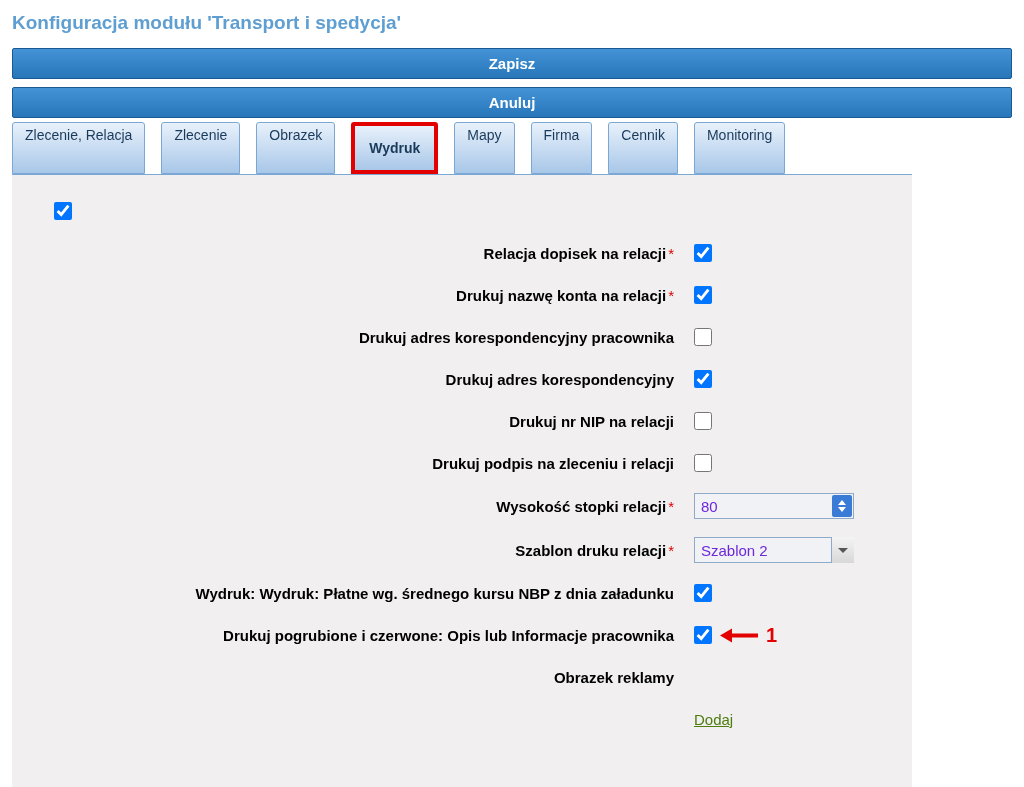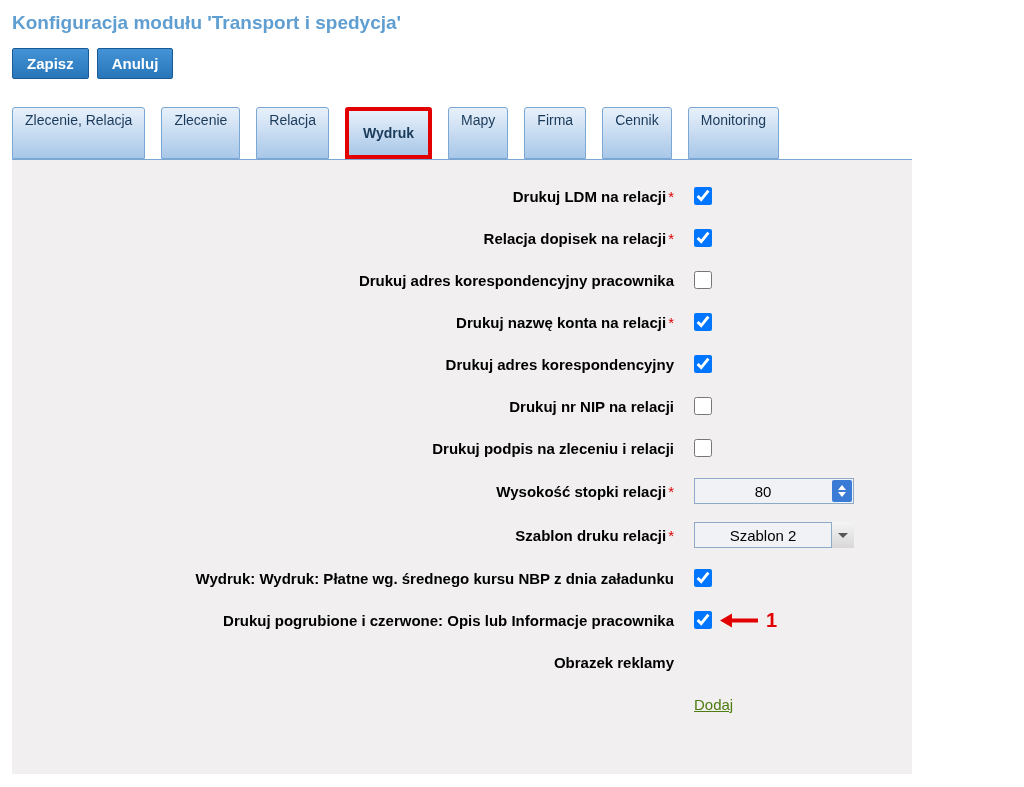--- a/index.html
+++ b/index.html
@@ -14,21 +14,22 @@
   }
   .page-title {
     font-size: 19px;
     font-weight: bold;
     color: #5f9ed1;
     margin: 0 0 14px 0;
   }
   .btn-row {
     display: flex;
     gap: 8px;
-    margin-bottom: 28px;
+    margin-bottom: 4px;
+    flex-direction: column;
   }
   .btn {
     background: linear-gradient(#4393d6, #2676b9);
     color: #fff;
     font-weight: bold;
     font-size: 15px;
     padding: 6px 14px;
     border: 1px solid #1a5a94;
     border-radius: 2px;
     cursor: pointer;
@@ -94,25 +95,24 @@
     height: 18px;
     margin: 0;
     cursor: pointer;
   }
   .num-input, .select-input {
     width: 160px;
     height: 26px;
     border: 1px solid #8fa9c8;
     padding: 0 28px 0 6px;
     font-size: 15px;
-    color: #000000;
+    color: #6d28d9;
     background: #f1f2f5;
     box-sizing: border-box;
     position: relative;
-    text-align: center;
   }
   .num-wrap, .sel-wrap {
     position: relative;
     display: inline-block;
   }
   .spinner {
     position: absolute;
     right: 2px;
     top: 2px;
     width: 20px;
@@ -196,63 +196,60 @@
 <h1 class="page-title">Konfiguracja modułu 'Transport i spedycja'</h1>
 
 <div class="btn-row">
   <button class="btn">Zapisz</button>
   <button class="btn">Anuluj</button>
 </div>
 
 <div class="tabs">
   <div class="tab">Zlecenie, Relacja</div>
   <div class="tab">Zlecenie</div>
-  <div class="tab">Relacja</div>
+  <div class="tab">Obrazek</div>
   <div class="tab active">Wydruk</div>
   <div class="tab">Mapy</div>
   <div class="tab">Firma</div>
   <div class="tab">Cennik</div>
   <div class="tab">Monitoring</div>
 </div>
 
 <div class="panel">
 
   <div class="form-row">
-    <div class="form-label">
-      <span>Drukuj LDM na relacji</span><span class="req">*</span>
-    </div>
     <div class="form-control">
       <input type="checkbox" checked="" style="">
     </div>
   </div>
 
   <div class="form-row">
     <div class="form-label">
       <span>Relacja dopisek na relacji</span><span class="req">*</span>
     </div>
     <div class="form-control">
       <input type="checkbox" checked="" style="">
     </div>
   </div>
 
   <div class="form-row">
     <div class="form-label">
+      <span>Drukuj nazwę konta na relacji</span><span class="req">*</span>
+    </div>
+    <div class="form-control">
+      <input type="checkbox" checked="" style="">
+    </div>
+  </div>
+
+  <div class="form-row">
+    <div class="form-label">
       <span>Drukuj adres korespondencyjny pracownika</span>
     </div>
     <div class="form-control">
       <input type="checkbox" style="">
-    </div>
-  </div>
-
-  <div class="form-row">
-    <div class="form-label">
-      <span>Drukuj nazwę konta na relacji</span><span class="req">*</span>
-    </div>
-    <div class="form-control">
-      <input type="checkbox" checked="" style="">
     </div>
   </div>
 
   <div class="form-row">
     <div class="form-label">
       <span>Drukuj adres korespondencyjny</span>
     </div>
     <div class="form-control">
       <input type="checkbox" checked="" style="">
     </div>

